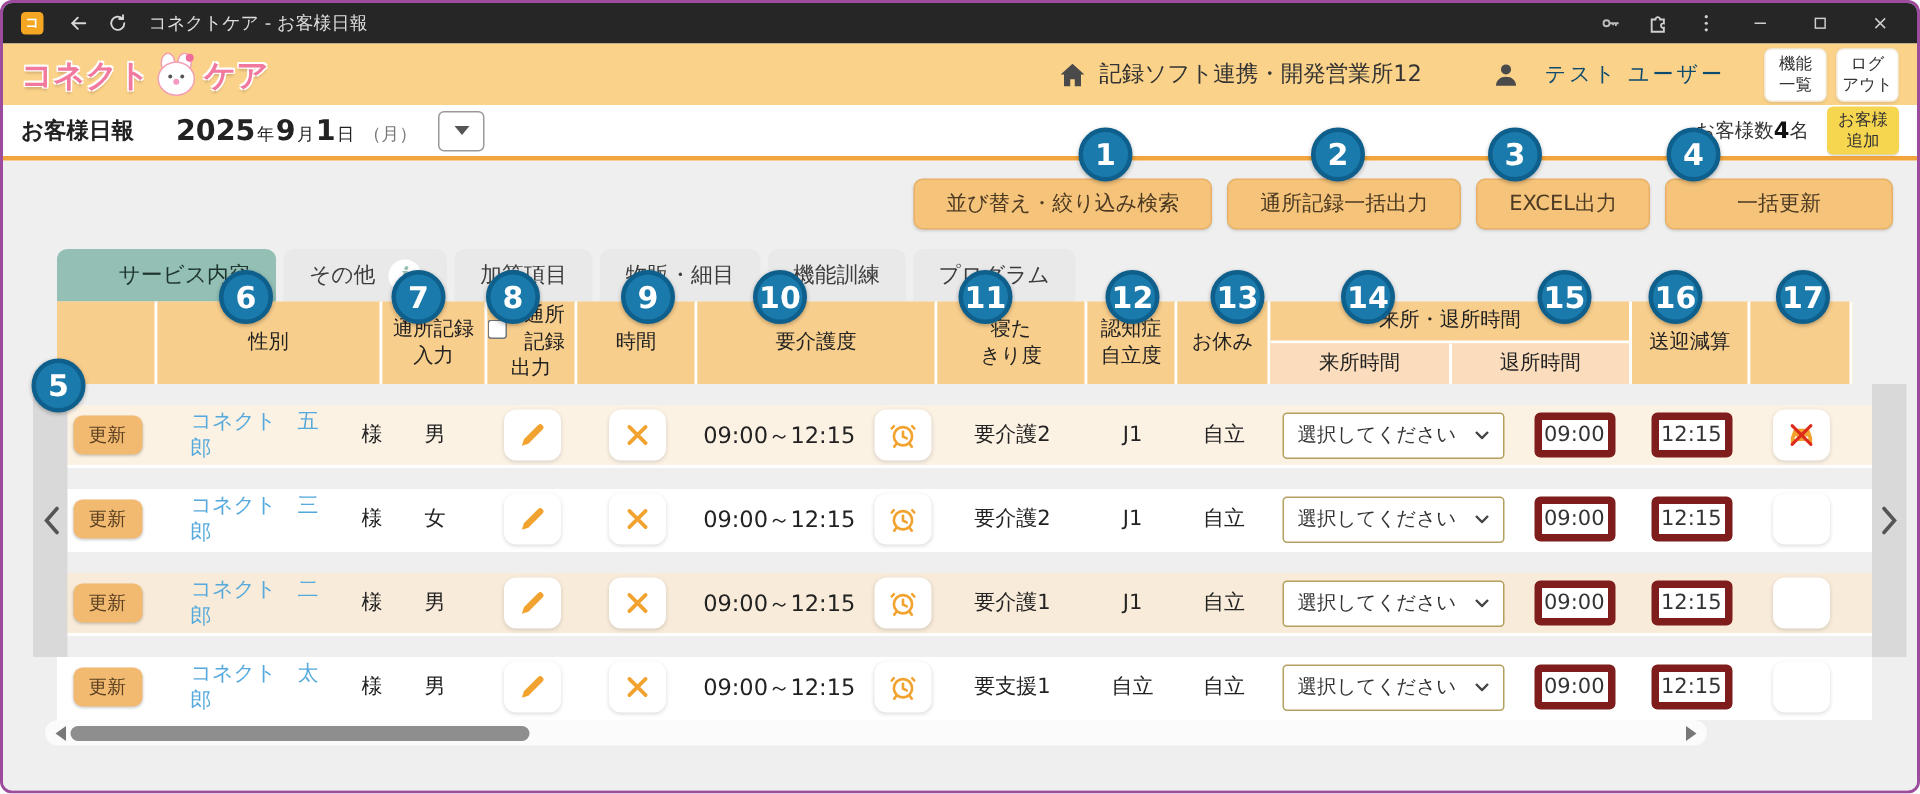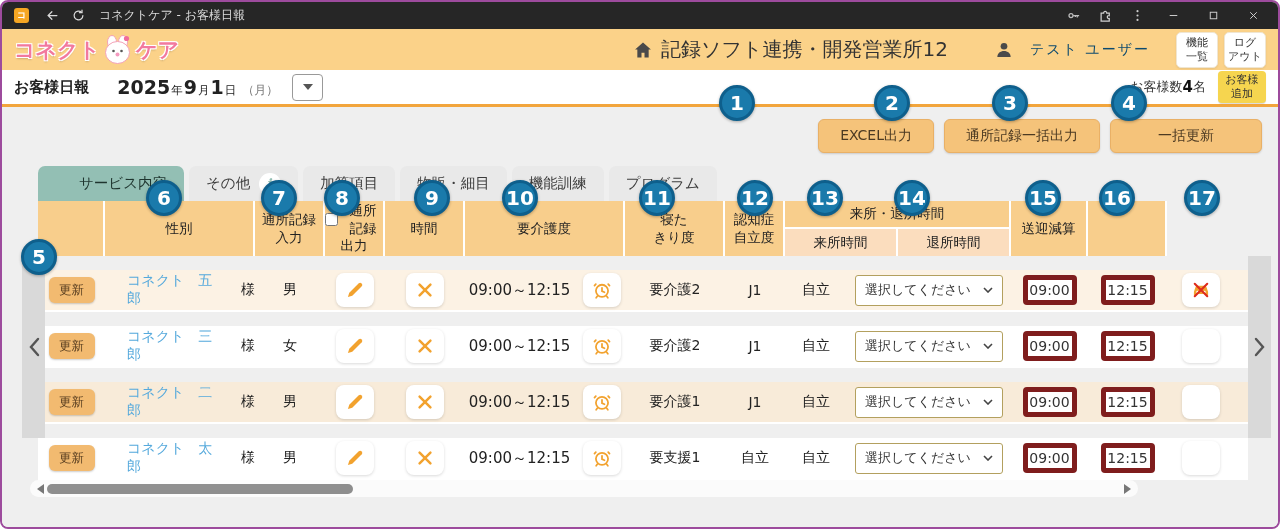--- a/index.html
+++ b/index.html
@@ -18,21 +18,21 @@
   .tb-right { display:flex; align-items:center; gap:6px; }
   .tb-win { width:34px; height:20px; display:flex; align-items:center; justify-content:center; }
   .tb-win svg { width:13px; height:13px; }
 
   
   .appheader { height:41px; background:#FBD289; display:flex; align-items:center; padding:0 12px; }
   .logo { display:flex; align-items:center; font-size:21px; font-weight:bold; color:#F2799E;
     text-shadow:-1px -1px 0 #fff,1px -1px 0 #fff,-1px 1px 0 #fff,1px 1px 0 #fff,0 2px 2px rgba(0,0,0,.18); }
   .hdr-right { margin-left:auto; display:flex; align-items:center; }
   .hdr-ic { width:20px; height:20px; margin-right:8px; }
-  .office { font-size:20px; color:#333; }
+  .office { font-size:15px; color:#333; }
   .user { font-size:14px; color:#0c4a6e; margin-left:42px; letter-spacing:2px; }
   .hdr-btn { width:42px; height:36px; background:#fff; border:1px solid #F0E6D2; border-radius:5px;
     font-size:11px; line-height:1.25; color:#333; margin-left:6px; cursor:pointer;
     display:flex; flex-direction:column; align-items:center; justify-content:center;
     box-shadow:0 1px 2px rgba(0,0,0,.08); font-family:inherit; }
   .hdr-btn:first-of-type { margin-left:26px; }
 
   
   .datebar { height:37px; background:#fff; border-bottom:3px solid #F2A53C;
     display:flex; align-items:center; padding:0 12px; }
@@ -237,22 +237,23 @@
       <button class="add-btn">
         <span>お客様</span>
         <span>追加</span>
       </button>
     </div>
   </div>
 
   <div class="content">
 
     <div class="toolbar">
+      <button class="t-btn">並び替え・絞り込み検索</button>
+      <button class="t-btn">通所記録一括出力</button>
       <button class="t-btn">EXCEL出力</button>
-      <button class="t-btn">通所記録一括出力</button>
       <button class="t-btn wide">一括更新</button>
     </div>
 
     <div class="tabs">
       <div class="tab active">サービス内容</div>
       <div class="tab">
         <span>その他</span>
         <span class="info-i">i</span>
       </div>
       <div class="tab">加算項目</div>
@@ -280,20 +281,21 @@
         <div class="th">時間</div>
         <div class="th">要介護度</div>
         <div class="th">
           <span>寝た</span>
           <span>きり度</span>
         </div>
         <div class="th">
           <span>認知症</span>
           <span>自立度</span>
         </div>
+        <div class="th">お休み</div>
         <div class="th th-group" style="grid-column:span 2;">
           <div class="group-top">来所・退所時間</div>
           <div class="group-subs">
             <div class="sub">来所時間</div>
             <div class="sub">退所時間</div>
           </div>
         </div>
         <div class="th">送迎減算</div>
         <div class="th"></div>
       </div>

